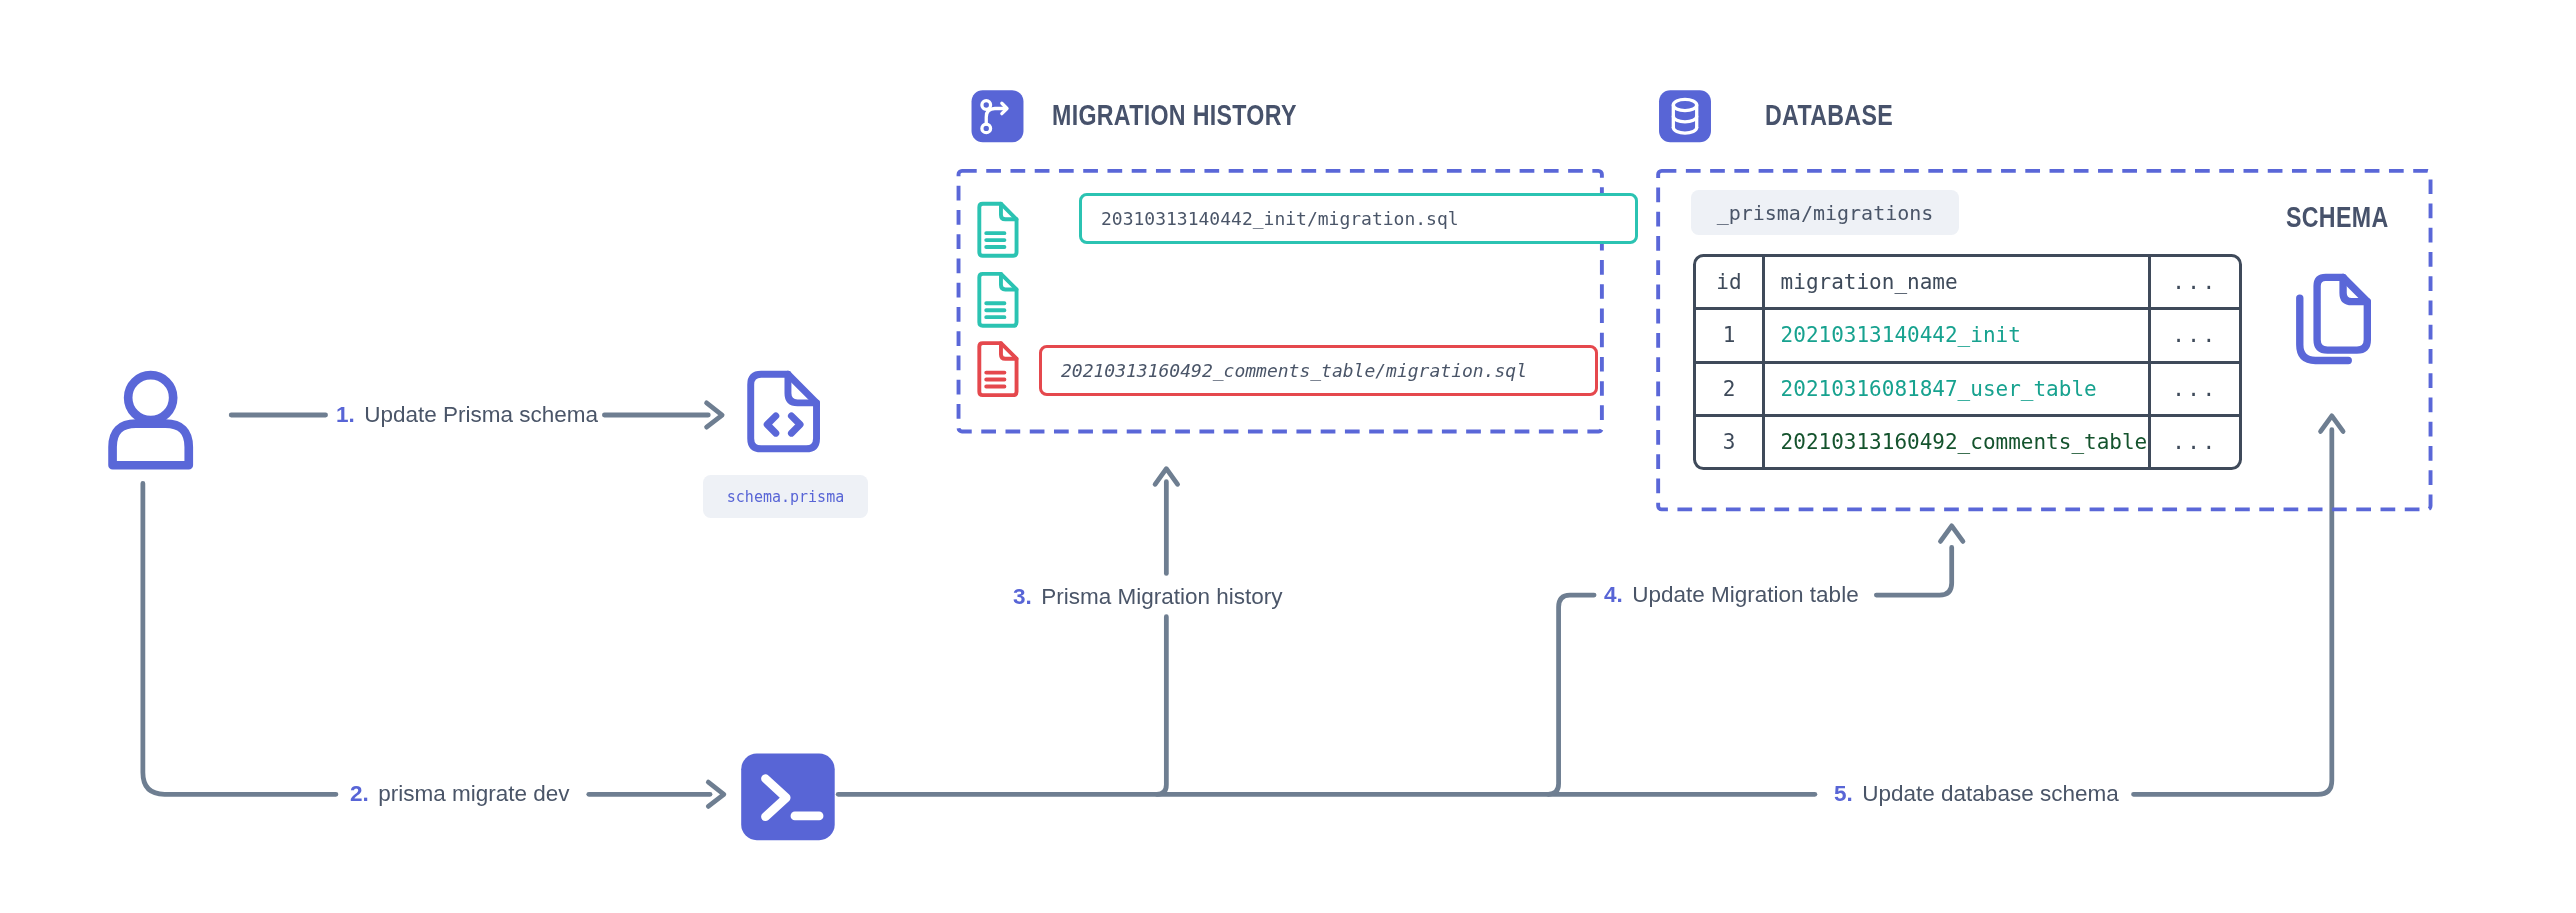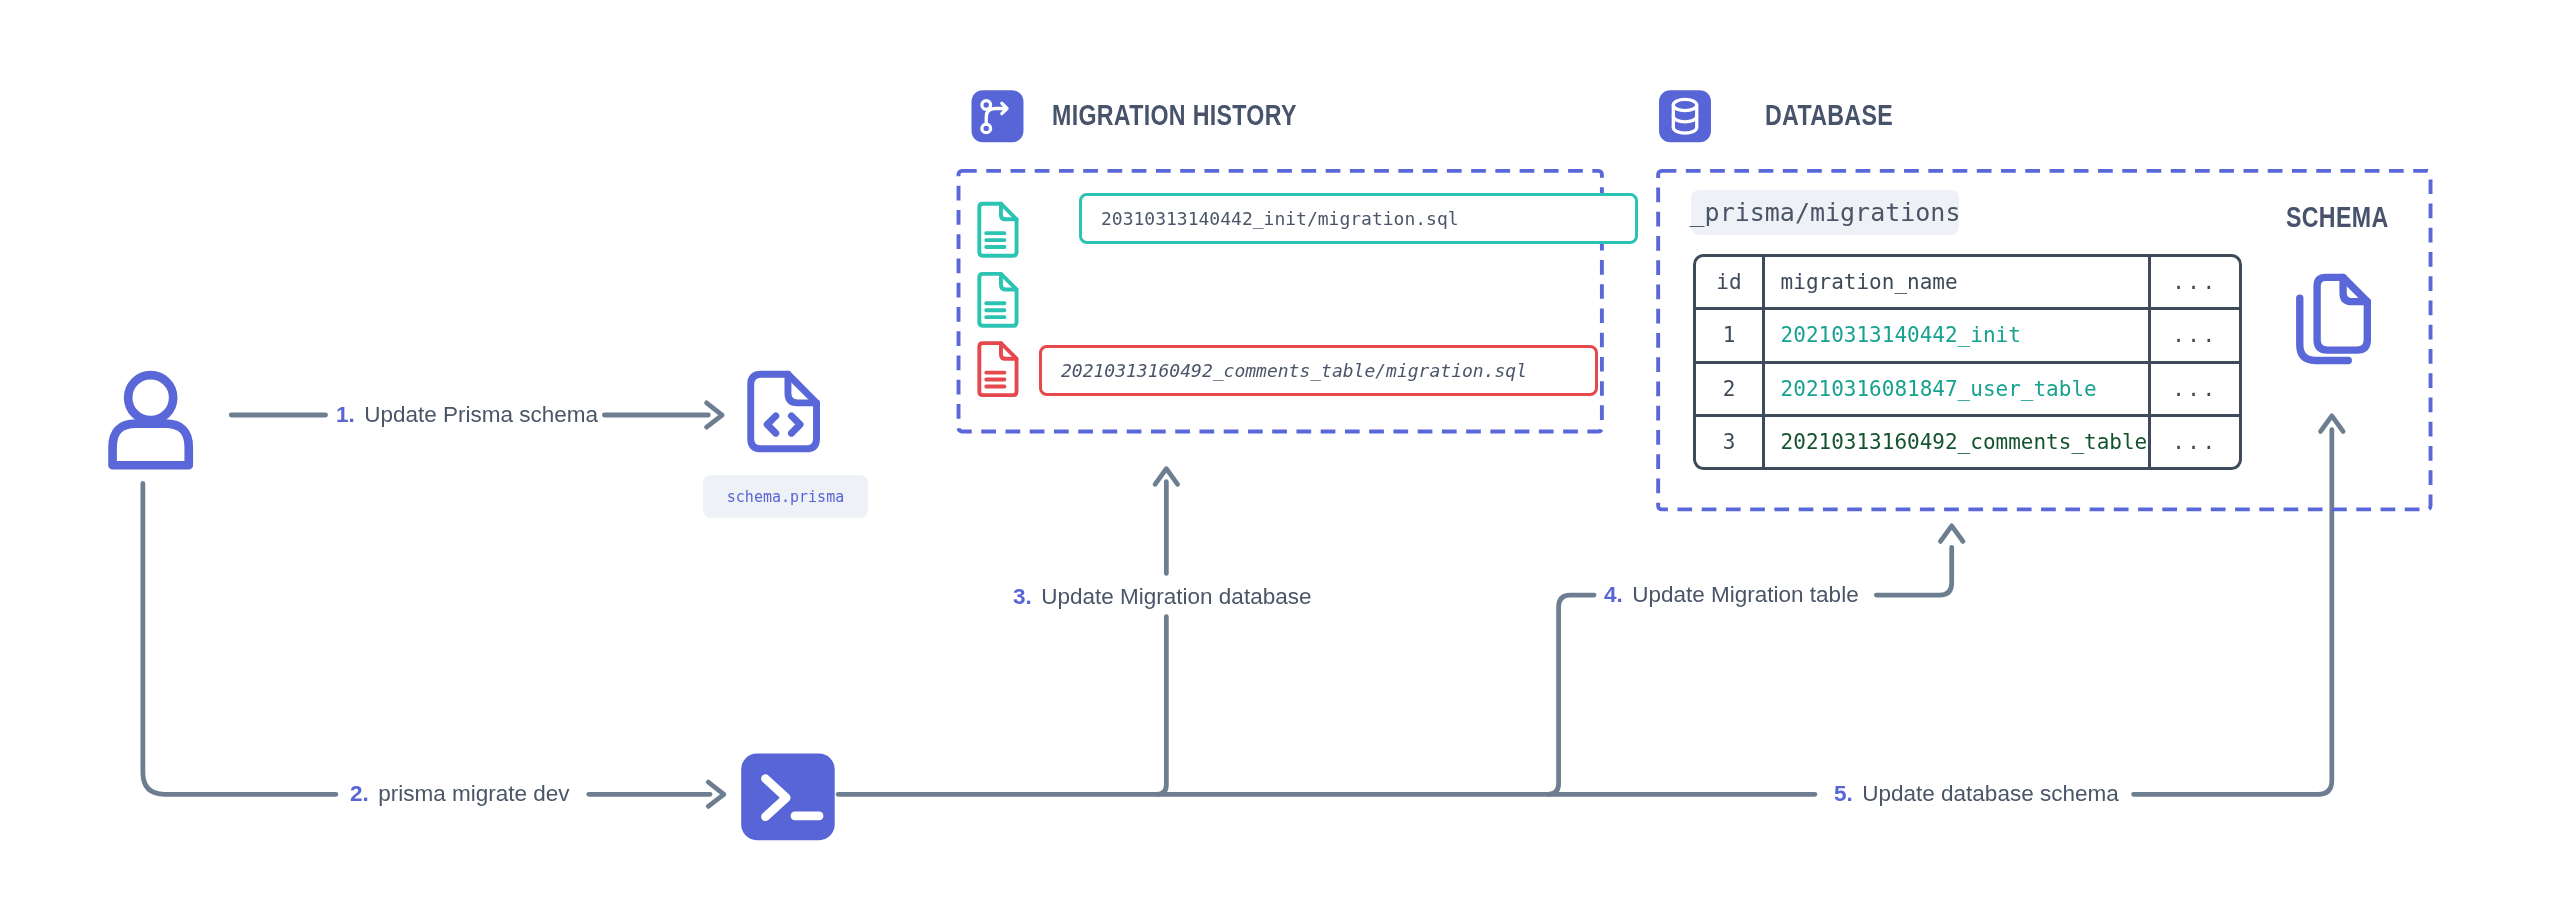--- a/index.html
+++ b/index.html
@@ -18,21 +18,21 @@
     position:absolute;font-size:29px;line-height:29px;font-weight:bold;
     color:#47526B;letter-spacing:0.4px;white-space:nowrap;
     transform:scaleX(.8);transform-origin:left center;
   }
   .badge{
     position:absolute;background:#EEF1F6;border-radius:7.8px;
     display:flex;align-items:center;justify-content:center;
     font-family:"DejaVu Sans Mono", monospace;color:#4A5568;
   }
   .badge.schema-prisma{color:#5865D6;font-size:15px;}
-  .badge.prisma-migrations{font-size:25px;}
+  .badge.prisma-migrations{font-size:20px;}
   .file-box{
     position:absolute;left:1039px;width:534px;height:45px;
     background:#ffffff;border:3.5px solid #2BC3B2;border-radius:7.8px;
     display:flex;align-items:center;padding-left:19px;
     font-family:"DejaVu Sans Mono", monospace;font-size:18px;color:#4A5568;
     white-space:nowrap;
   }
   .file-box.error{border-color:#E5484D;}
   
   .db-table{
@@ -147,21 +147,21 @@
   <div class="section-title" style="left:1765px;top:101px;">DATABASE</div>
   <div class="section-title" style="left:2286px;top:203px;">SCHEMA</div>
 
   <div class="step-label" style="left:336px;top:400px;">
     <span class="step-num">1.</span><span>Update Prisma schema</span>
   </div>
   <div class="step-label" style="left:350px;top:779px;">
     <span class="step-num">2.</span><span>prisma migrate dev</span>
   </div>
   <div class="step-label" style="left:1013px;top:582px;">
-    <span class="step-num">3.</span><span>Update Migration database</span>
+    <span class="step-num">3.</span><span>Prisma Migration history</span>
   </div>
   <div class="step-label" style="left:1604px;top:580px;">
     <span class="step-num">4.</span><span>Update Migration table</span>
   </div>
   <div class="step-label" style="left:1834px;top:779px;">
     <span class="step-num">5.</span><span>Update database schema</span>
   </div>
 
   <div class="badge schema-prisma" style="left:703px;top:475px;width:165px;height:43px;">schema.prisma</div>
 

